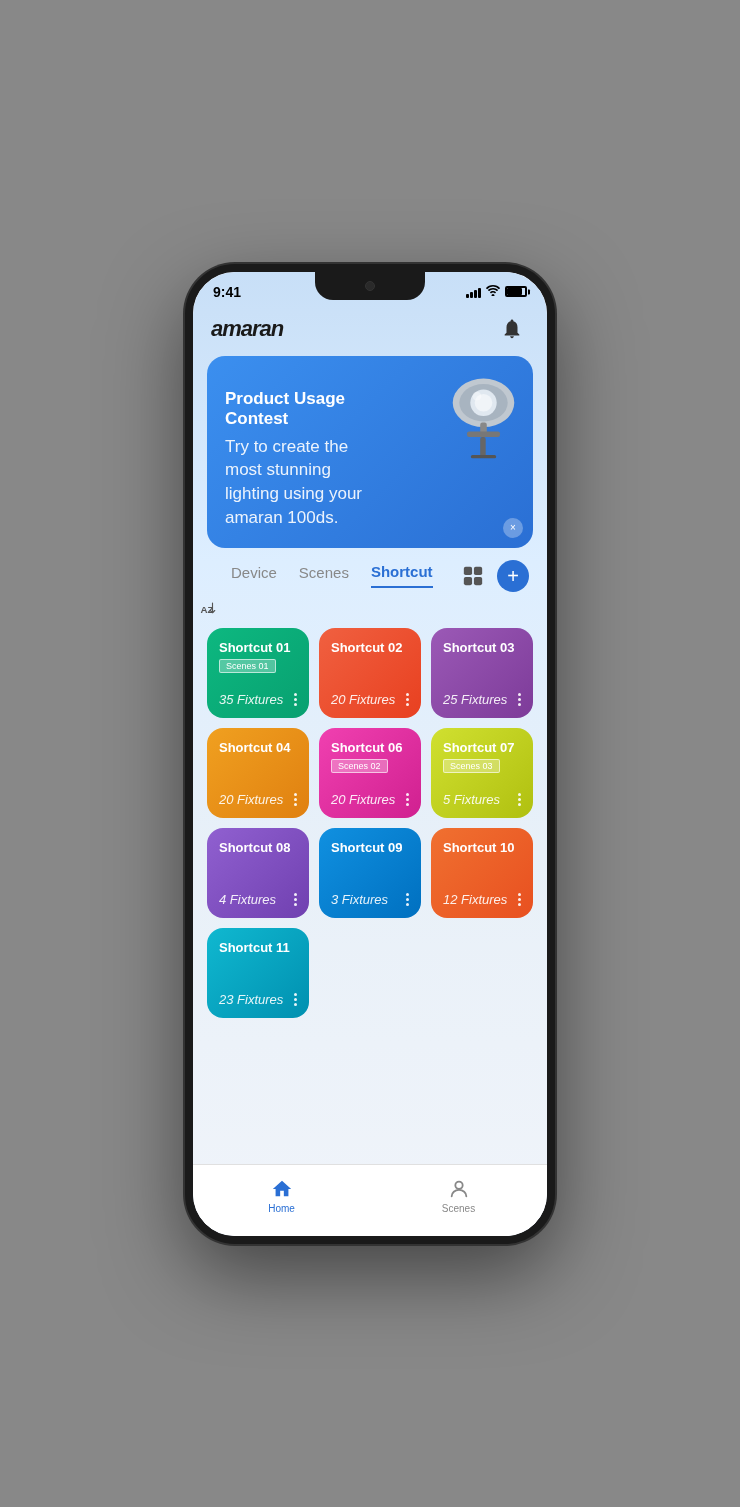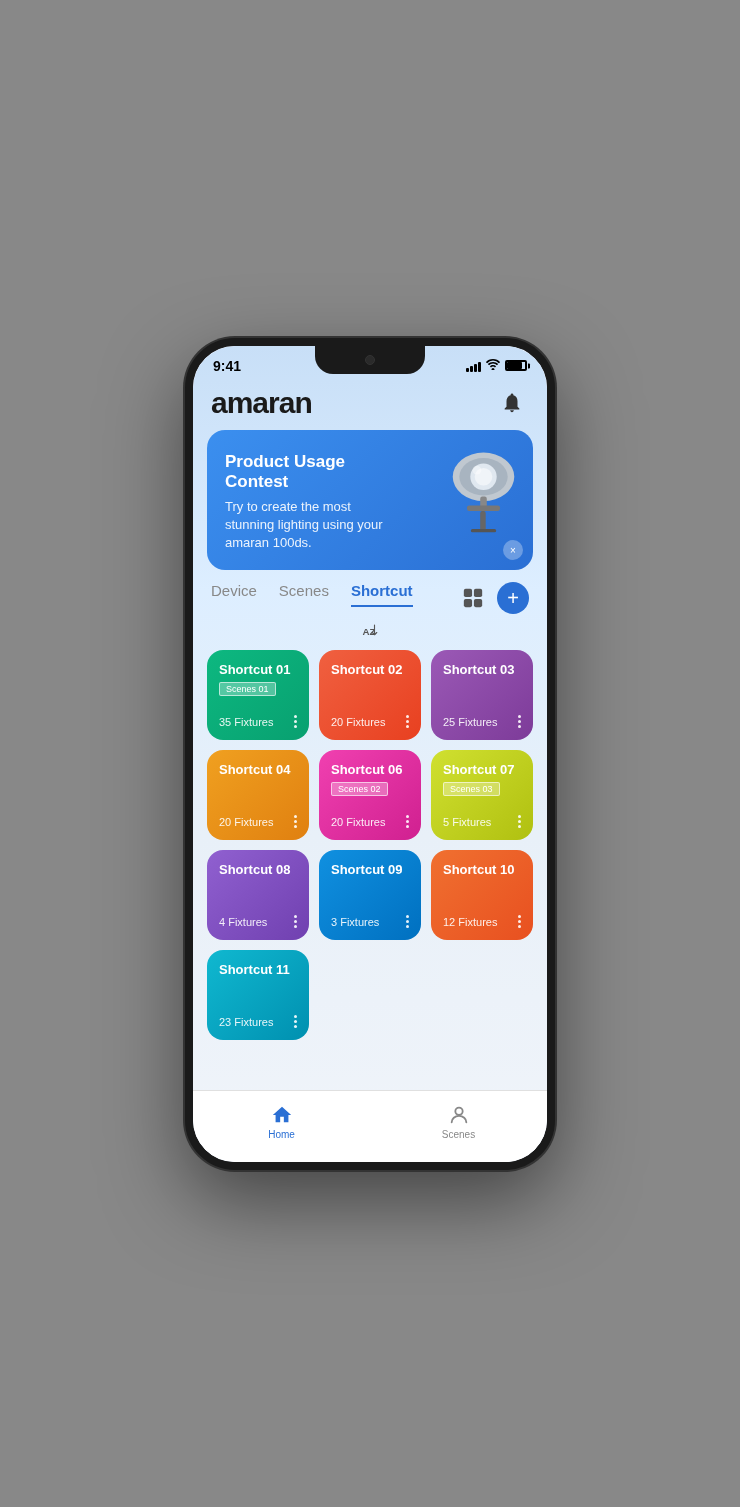--- a/index.html
+++ b/index.html
@@ -6,21 +6,21 @@
     body {
       background: #888;
       display: flex;
       justify-content: center;
       align-items: center;
       min-height: 100vh;
       font-family: -apple-system, BlinkMacSystemFont, 'SF Pro Display', 'Helvetica Neue', sans-serif;
     }
     .phone-frame {
       width: 370px;
-      height: 832px;
+      height: 980px;
       background: #f0f5ff;
       border-radius: 50px;
       border: 8px solid #1a1a1a;
       position: relative;
       overflow: hidden;
       box-shadow: 0 0 0 2px #333, 0 30px 80px rgba(0,0,0,0.5);
     }
     .phone-inner {
       width: 100%;
       height: 100%;
@@ -119,56 +119,57 @@
     }
     .content::-webkit-scrollbar { display: none; }
     
     .header {
       display: flex;
       justify-content: space-between;
       align-items: center;
       padding: 8px 18px 10px 18px;
     }
     .logo {
-      font-size: 30px;
+      font-size: 22px;
       font-weight: 900;
       color: #1a1a1a;
+      font-style: italic;
       letter-spacing: -1px;
       text-align: center;
     }
     .bell-btn {
       width: 34px;
       height: 34px;
       display: flex;
       align-items: center;
       justify-content: center;
       cursor: pointer;
     }
     
     .banner {
       margin: 0 14px 12px 14px;
       background: linear-gradient(135deg, #3b8fef 0%, #2a6fd4 100%);
       border-radius: 18px;
-      padding: 22px 16px 18px 18px;
+      padding: 33px 16px 18px 18px;
       position: relative;
       overflow: hidden;
       min-height: 120px;
       display: flex;
       flex-direction: column;
       justify-content: center;
     }
     .banner-title {
       font-size: 17px;
       font-weight: 800;
       color: #fff;
       margin-bottom: 6px;
       max-width: 55%;
     }
     .banner-desc {
-      font-size: 13px;
+      font-size: 17px;
       color: rgba(255,255,255,0.9);
       line-height: 1.4;
       max-width: 55%;
     }
     .banner-close {
       position: absolute;
       bottom: 10px;
       right: 10px;
       width: 20px;
       height: 20px;
@@ -192,23 +193,24 @@
       justify-content: center;
     }
     
     .light-svg {
       width: 110px;
       height: 110px;
     }
     
     .tabs {
       display: flex;
-      align-items: flex-start;
+      align-items: center;
       padding: 0 18px;
       margin-bottom: 6px;
+      margin-left: 20px;
     }
     .tab-item {
       font-size: 15px;
       font-weight: 500;
       color: #888;
       margin-right: 22px;
       cursor: pointer;
       padding-bottom: 6px;
     }
     .tab-item.active {
@@ -240,22 +242,22 @@
       justify-content: center;
       cursor: pointer;
       color: #fff;
       font-size: 20px;
       font-weight: 300;
       line-height: 1;
     }
     
     .sort-row {
       display: flex;
-      justify-content: center;
-      padding: 2px 18px 6px 18px;
+      justify-content: flex-start;
+      padding: 2px 18px 6px 6px;
     }
     .sort-btn {
       display: flex;
       align-items: center;
       gap: 3px;
       cursor: pointer;
       font-size: 13px;
       color: #555;
     }
     
@@ -292,23 +294,24 @@
       margin-bottom: 6px;
       width: fit-content;
     }
     .shortcut-footer {
       display: flex;
       justify-content: space-between;
       align-items: center;
       margin-top: auto;
     }
     .fixtures-count {
-      font-size: 11px;
+      font-size: 13px;
       color: rgba(255,255,255,0.9);
       font-weight: 500;
+      font-style: italic;
     }
     .more-btn {
       display: flex;
       flex-direction: column;
       gap: 2px;
       cursor: pointer;
       padding: 2px;
     }
     .more-dot {
       width: 3px;

